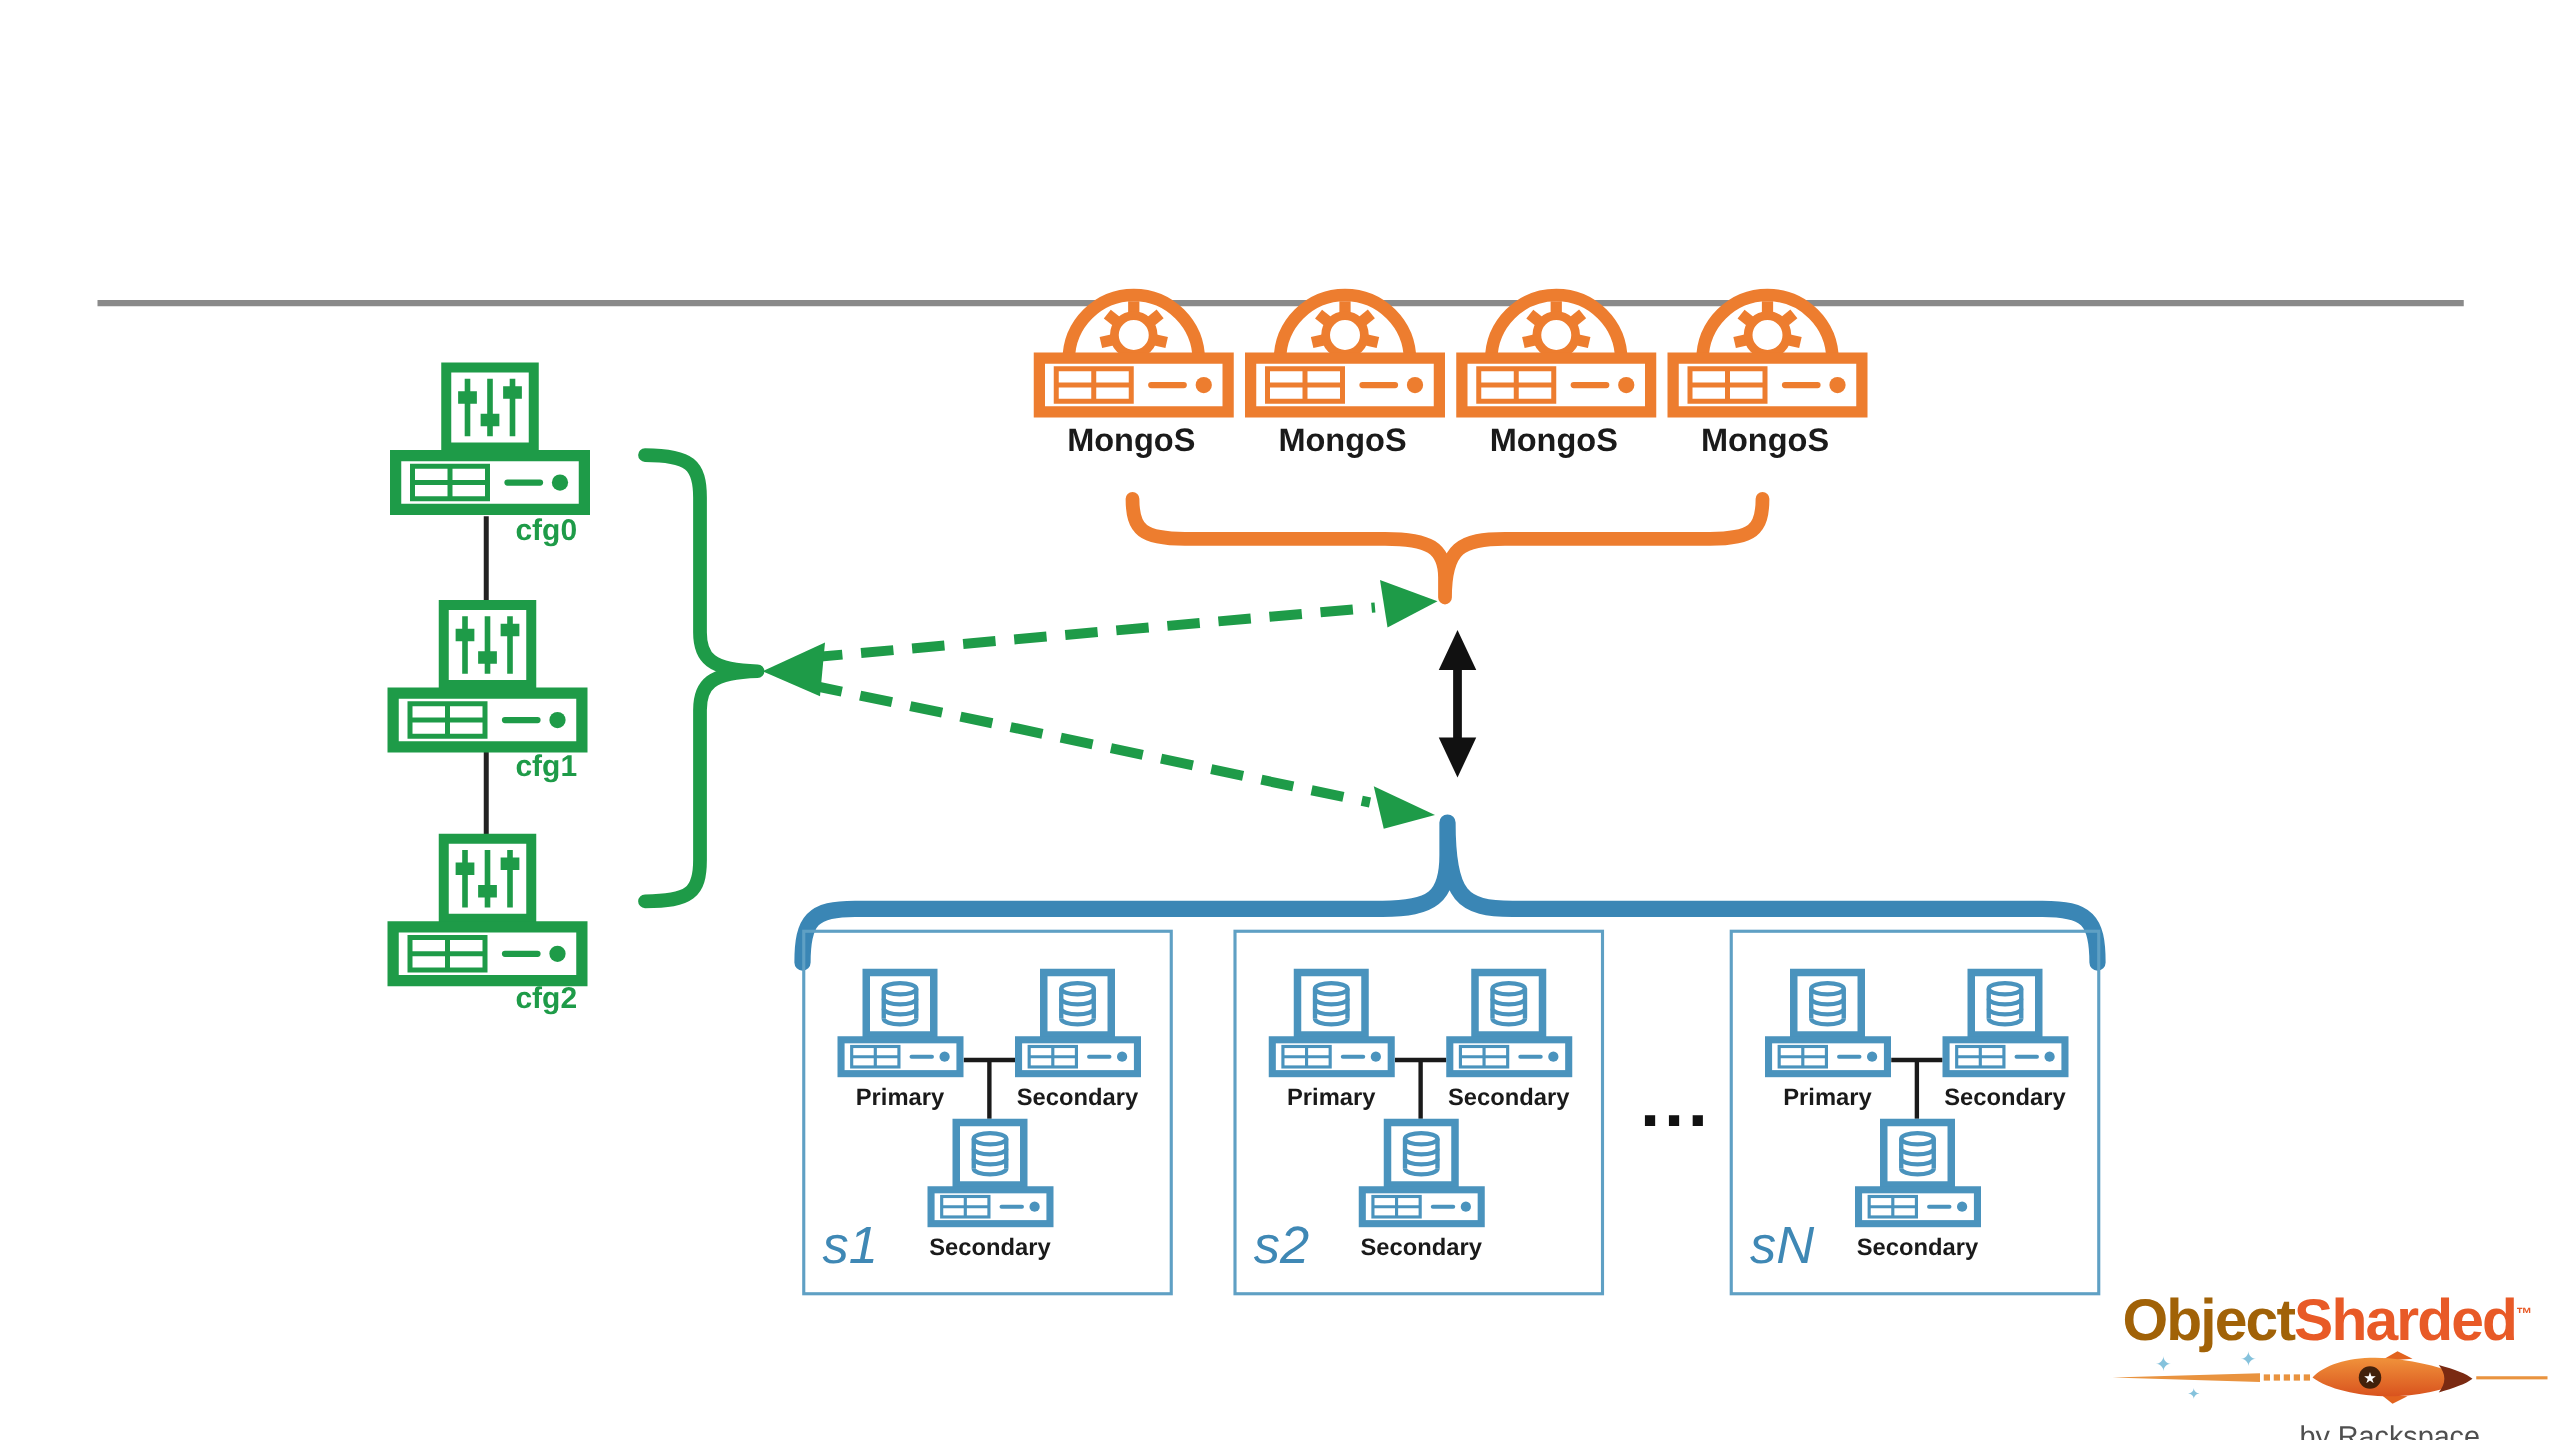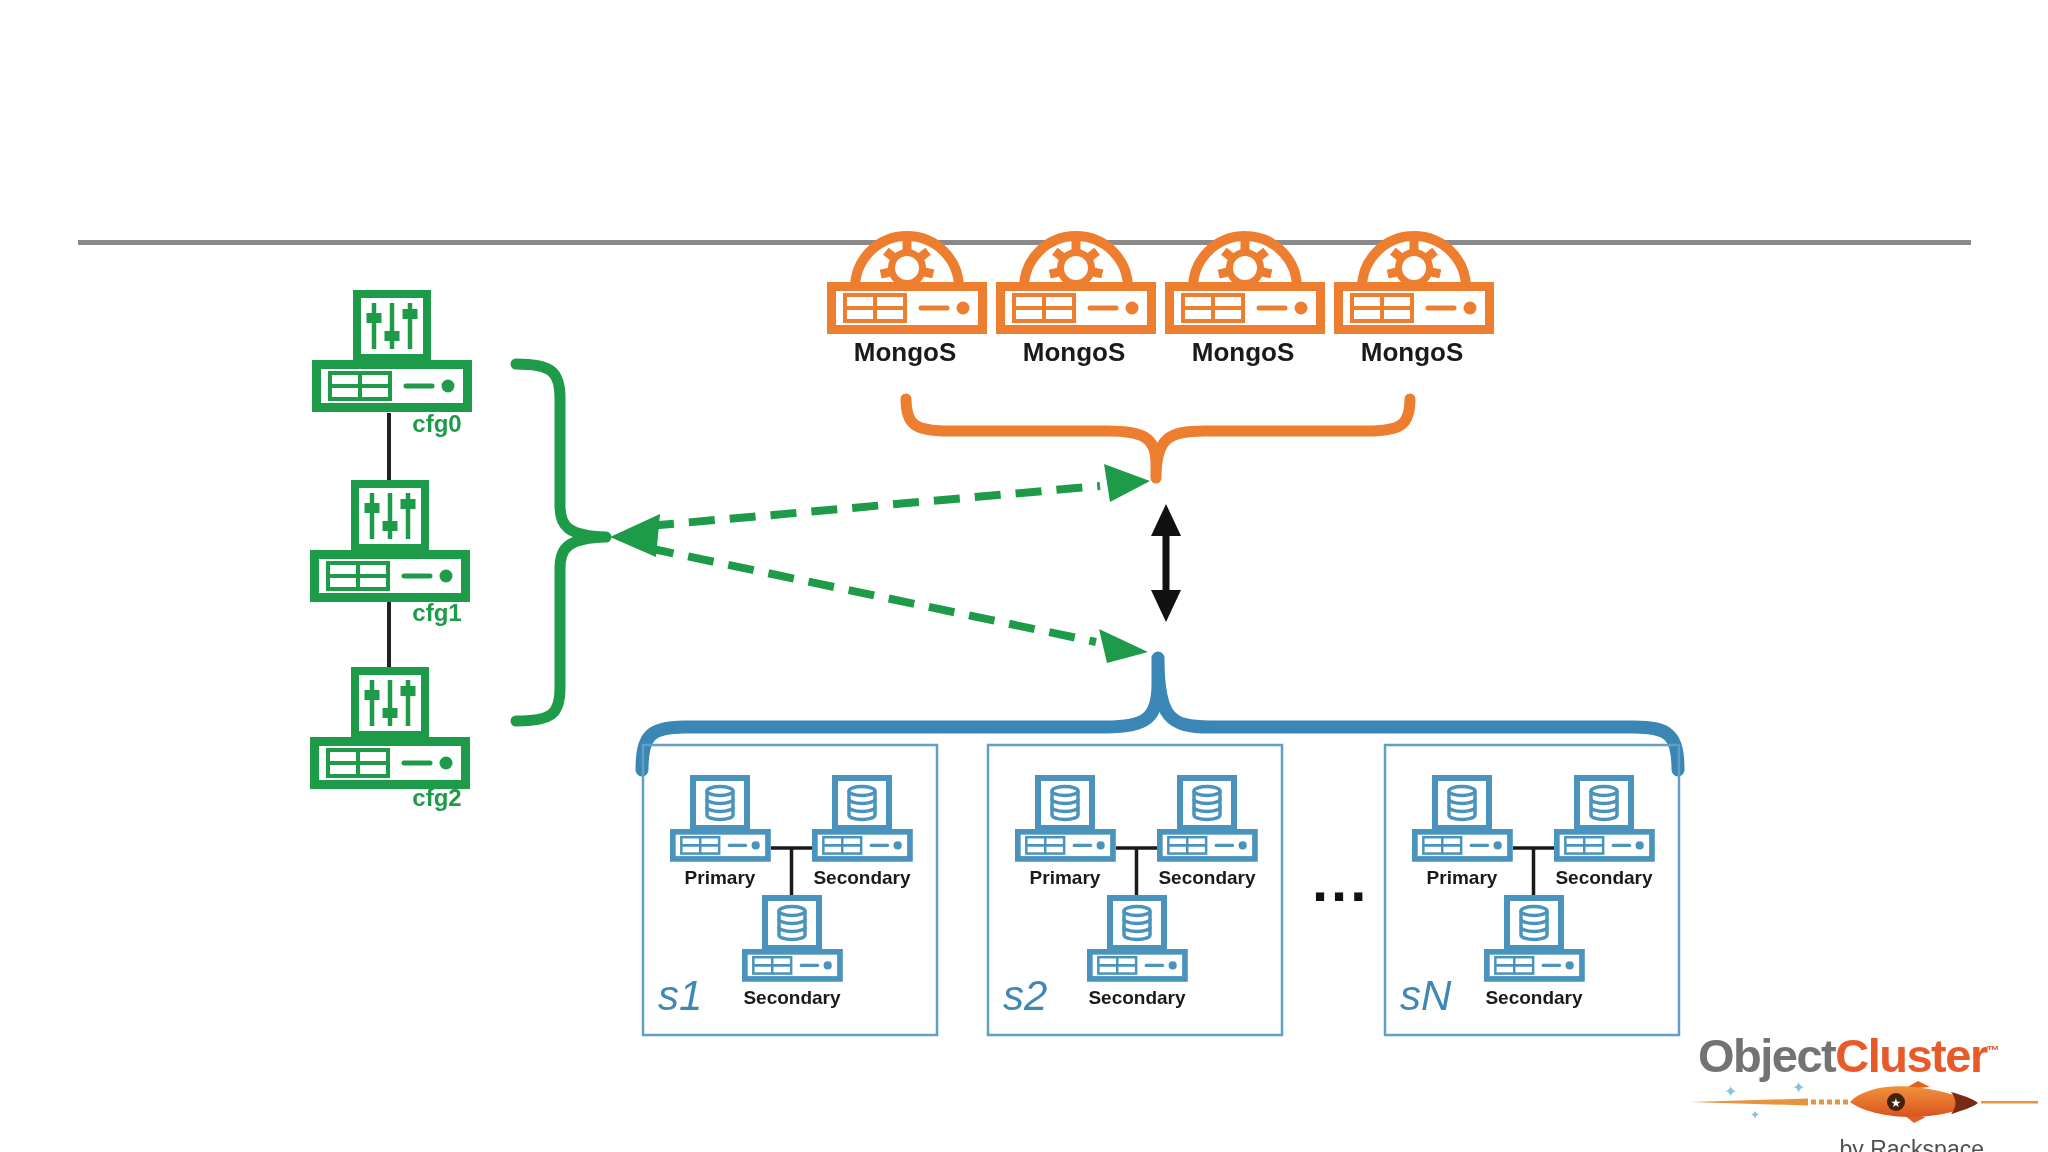--- a/index.html
+++ b/index.html
@@ -18,21 +18,21 @@
   .diagram-svg{position:absolute;left:0;top:0;width:2048px;height:1152px;}
   .diagram-svg text{font-family:"Liberation Sans",sans-serif;}
   .lbl-black{font-weight:700;fill:#1A1A1A;}
   .lbl-green{font-weight:700;fill:#1E9B48;}
   .lbl-shard-id{font-style:italic;fill:#3F88B5;}
   .logo{position:absolute;left:1688px;top:1030px;width:348px;height:118px;}
   .logo-text{
     position:absolute;left:10px;top:0;font-size:47px;font-weight:700;letter-spacing:-1.5px;
     white-space:nowrap;line-height:1.1;
   }
-  .logo-object{color:#737373;}
+  .logo-object{color:#a16207;}
   .logo-rocket{color:#E85A27;}
   .logo-tm{font-size:13px;color:#E85A27;vertical-align:super;letter-spacing:0;}
   .logo-rocket-art{position:absolute;left:2px;top:50px;}
   .logo-byline{
     position:absolute;right:52px;top:84px;font-size:23px;color:#4F4F4F;white-space:nowrap;margin-top:22px;
   }
   .sparkle{position:absolute;color:#85C2DC;font-size:16px;}
 </style>
 </head>
 <body>
@@ -186,21 +186,21 @@
       <use href="#dbServer" x="742" y="895"></use>
       <text class="lbl-black" x="720" y="884" font-size="19" text-anchor="middle">Primary</text>
       <text class="lbl-black" x="862" y="884" font-size="19" text-anchor="middle">Secondary</text>
       <text class="lbl-black" x="792" y="1004" font-size="19" text-anchor="middle">Secondary</text>
       <text class="lbl-shard-id" x="658" y="1010" font-size="42">sN</text>
     </g>
   </svg>
 
   <div class="logo">
     <div class="logo-text">
-      <span class="logo-object">Object</span><span class="logo-rocket">Cluster</span><span class="logo-tm">™</span>
+      <span class="logo-object">Object</span><span class="logo-rocket">Sharded</span><span class="logo-tm">™</span>
     </div>
     <span class="sparkle" style="left:36px;top:52px;">✦</span>
     <span class="sparkle" style="left:104px;top:48px;">✦</span>
     <span class="sparkle" style="left:62px;top:78px;font-size:12px;">✦</span>
     <svg class="logo-rocket-art" width="350" height="44" viewBox="0 0 350 44">
       <defs>
         <linearGradient id="rg" x1="0" y1="0" x2="0" y2="1">
           <stop offset="0" stop-color="#F0923B"></stop>
           <stop offset="1" stop-color="#D9531E"></stop>
         </linearGradient>

